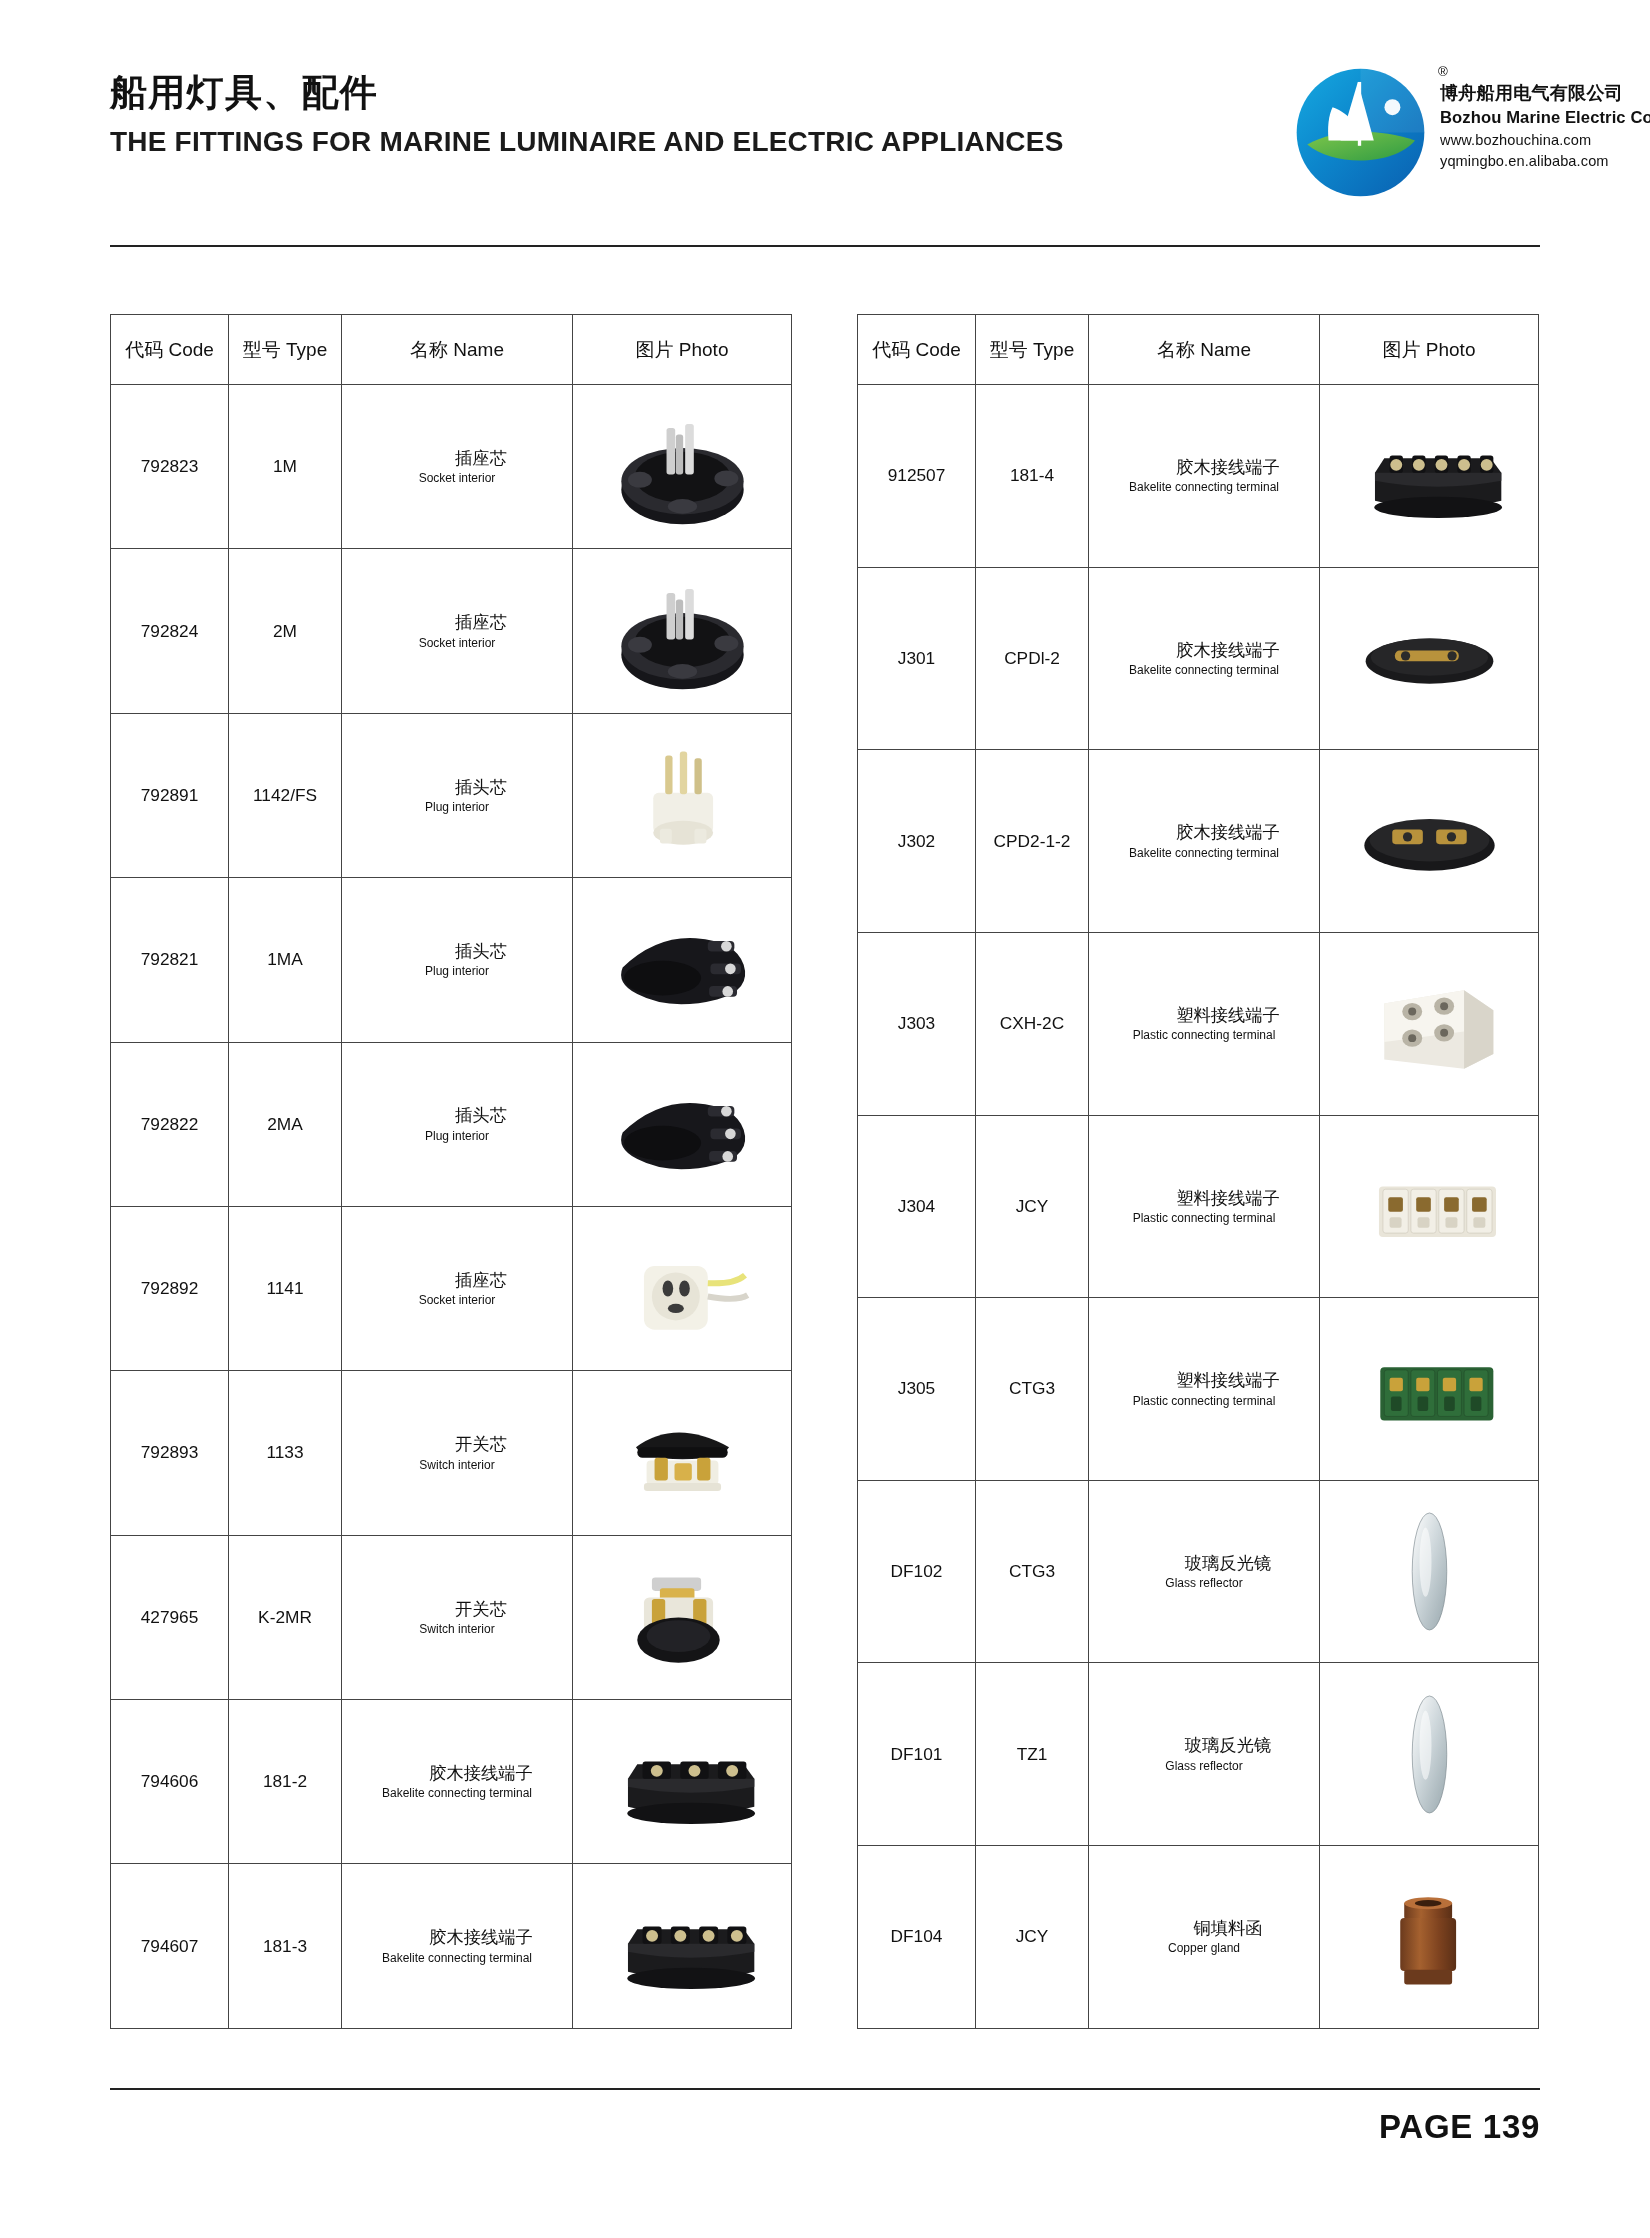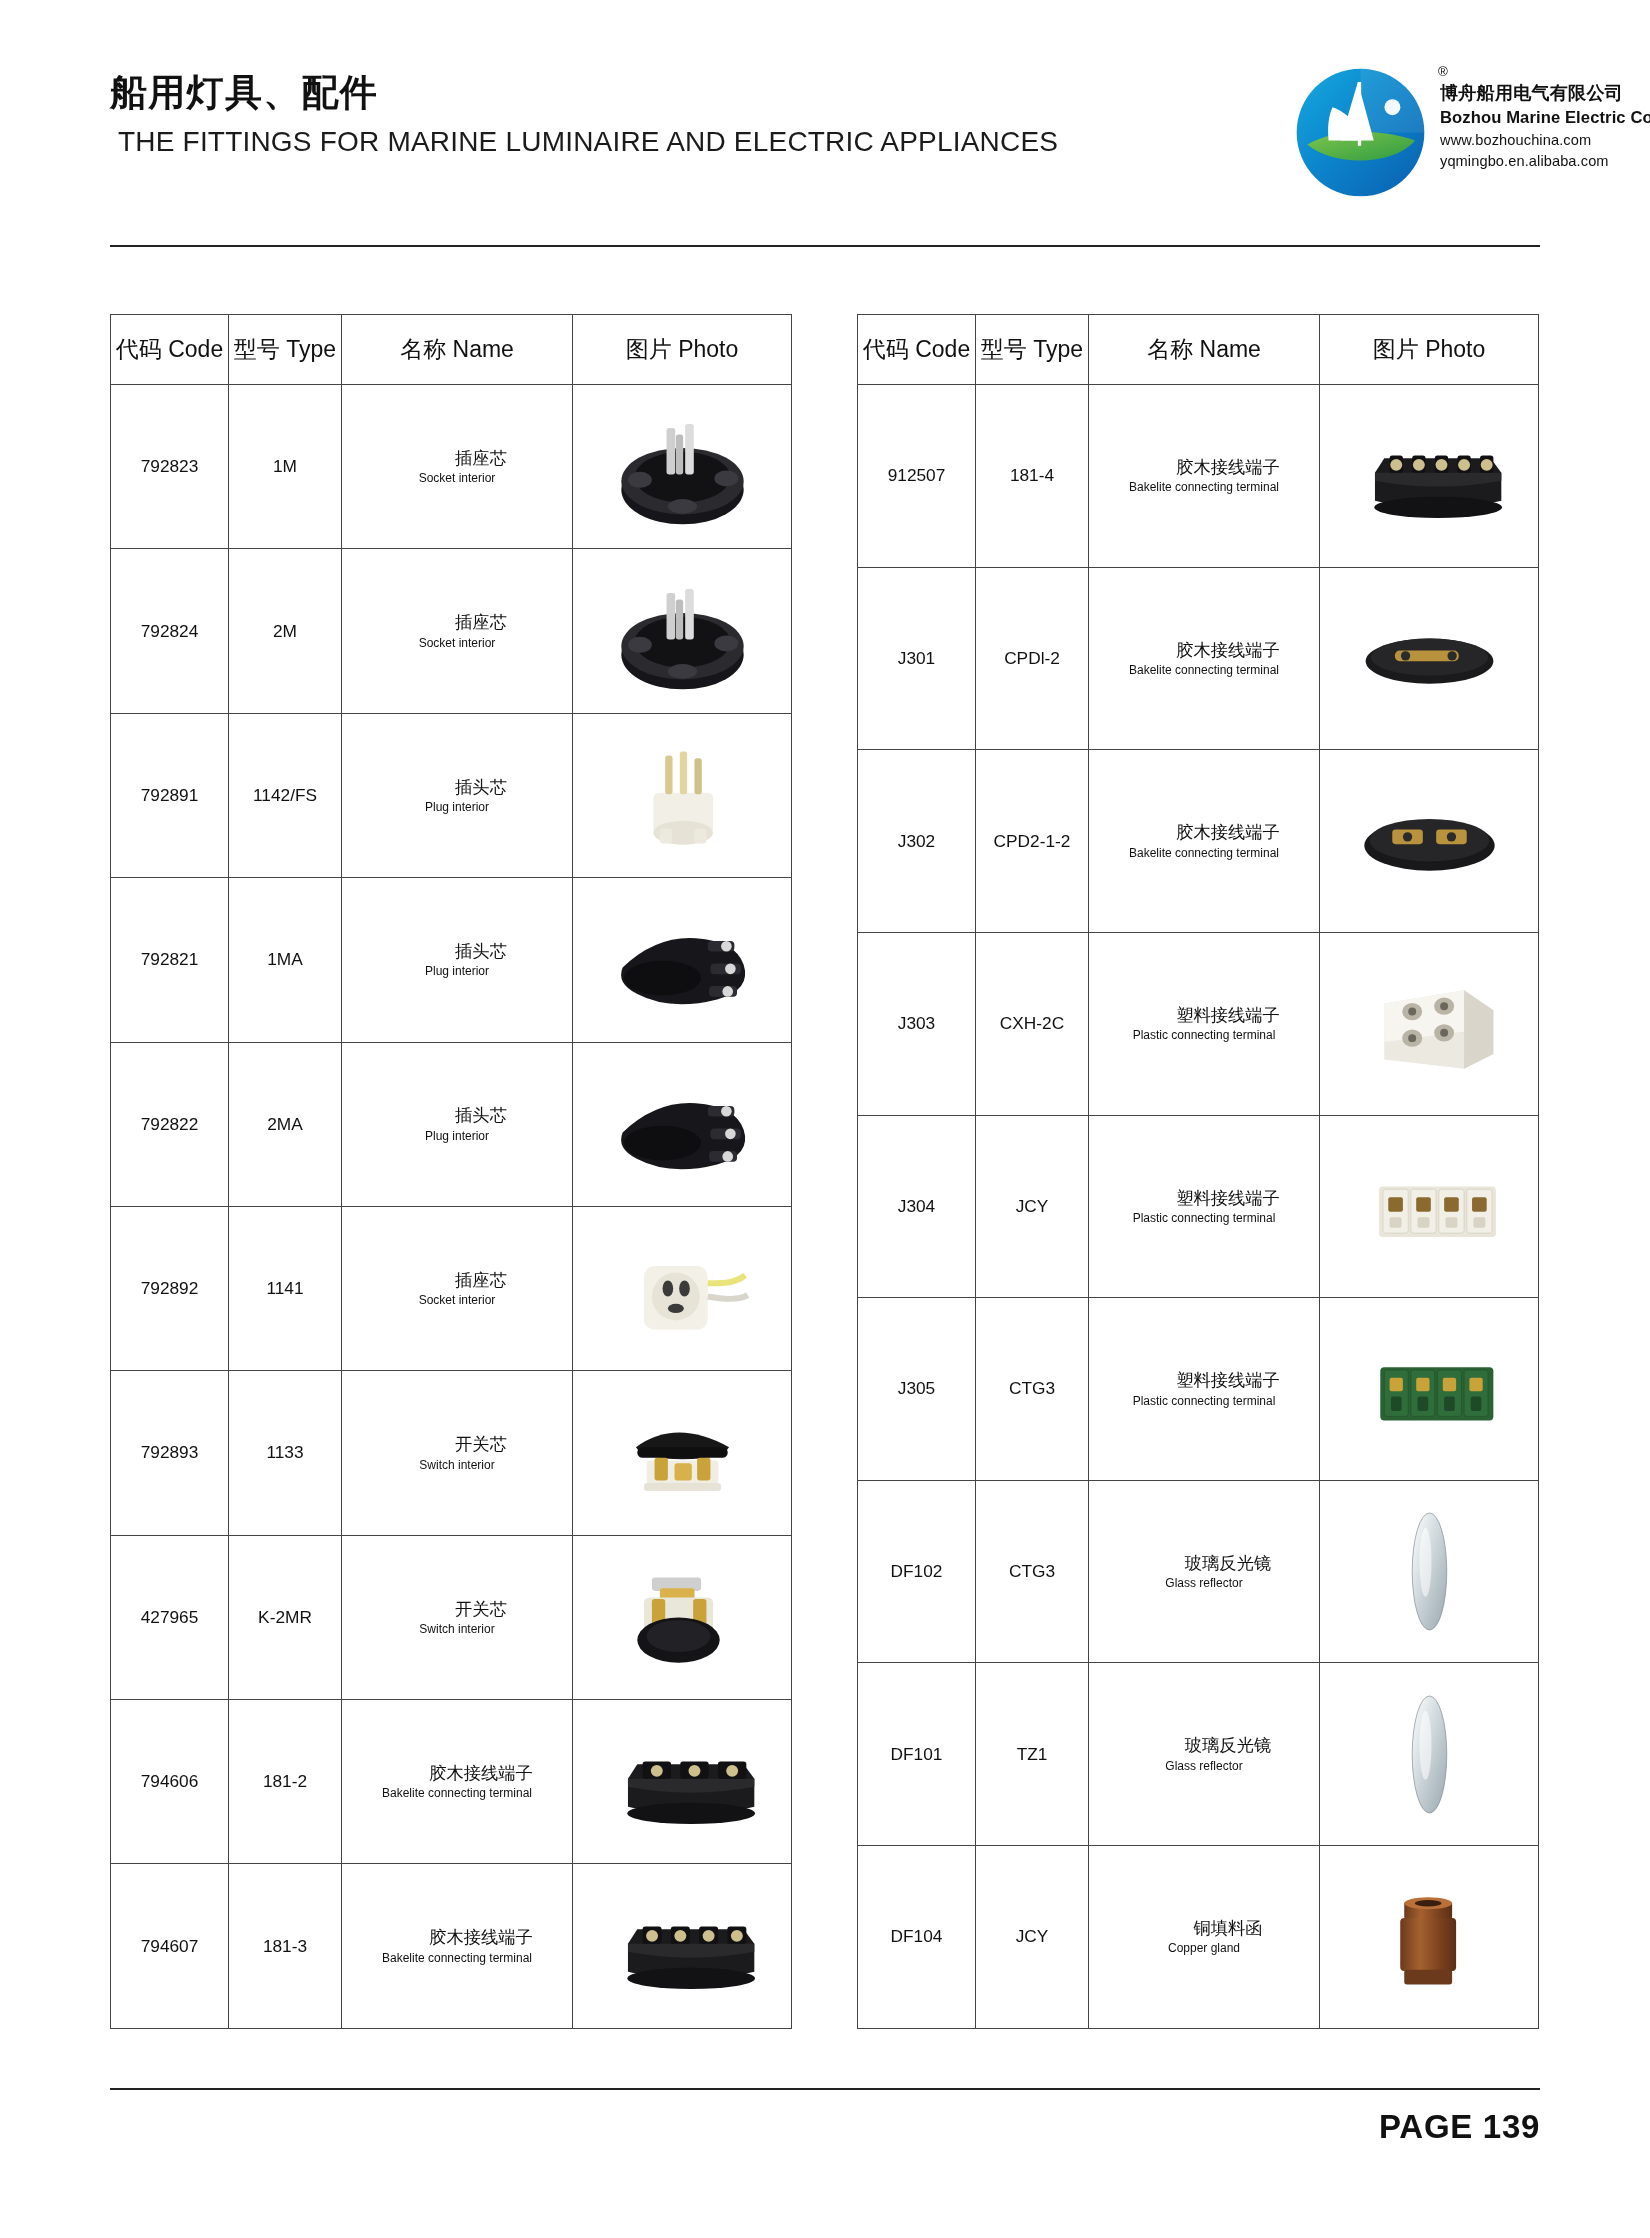--- a/index.html
+++ b/index.html
@@ -32,23 +32,23 @@
   .title-cn {
     font-size: 37px;
     font-weight: bold;
     letter-spacing: 1.3px;
     color: #111;
     margin: 0 0 12px 0;
     line-height: 1.1;
   }
   .title-en {
     font-size: 28px;
-    font-weight: normal;
+    font-weight: bold;
     color: #1b1b1b;
-    margin: 8px;
+    margin: 0;
     line-height: 1.15;
     letter-spacing: 0.2px;
   }
 
   .logo-block {
     position: absolute;
     right: 0;
     top: -6.7px;
     width: 665px;
     height: 153px;
@@ -118,21 +118,21 @@
   table.cat th, table.cat td {
     border: 1.3px solid #444;
     text-align: center;
     vertical-align: middle;
     font-size: 17.3px;
     color: #111;
   }
   table.cat th {
     height: 67px;
     font-weight: normal;
-    font-size: 23px;
+    font-size: 19px;
   }
   table.cat td {
     height: 158px;
     padding: 2.7px 1.3px;
   }
   col.c-code { width: 118px; }
   col.c-type { width: 113px; }
   col.c-name { width: 231px; }
   col.c-photo { width: 219px; }
 

